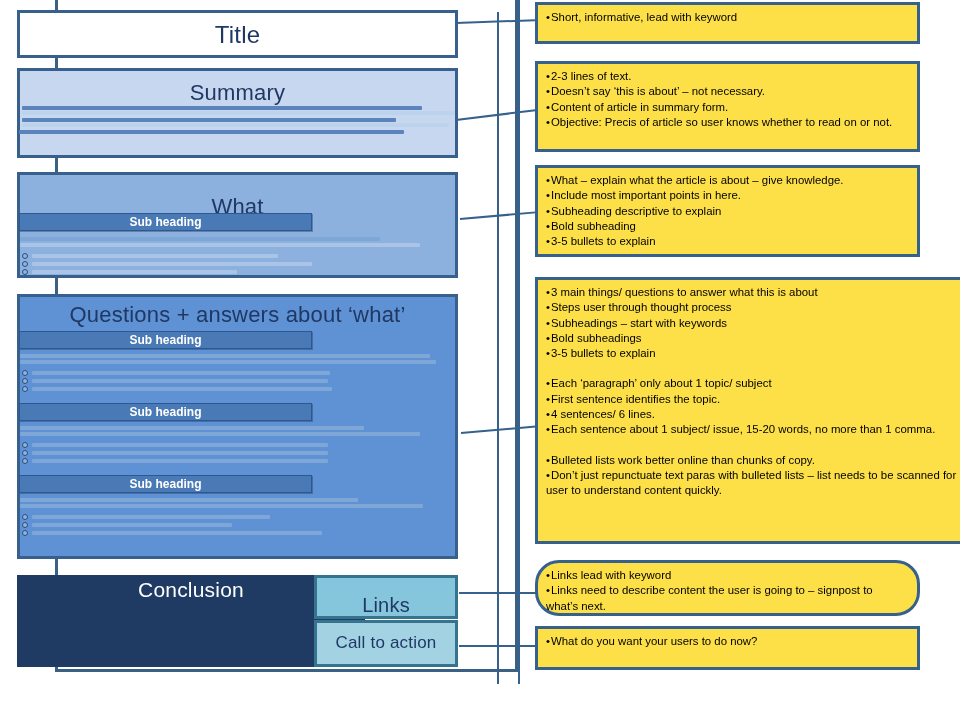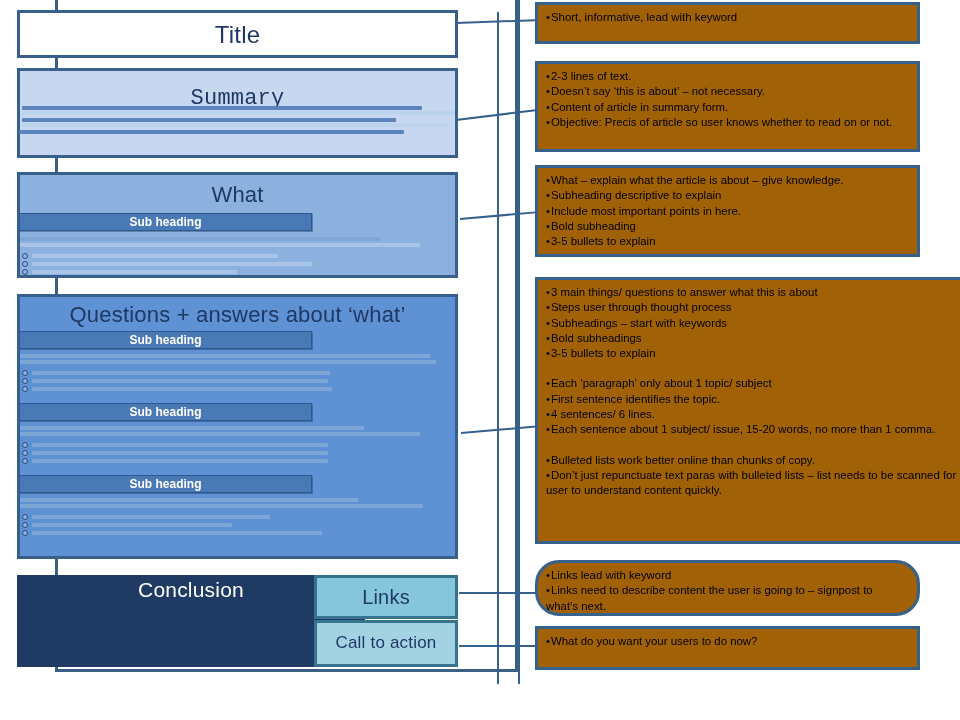--- a/index.html
+++ b/index.html
@@ -49,28 +49,28 @@
     left: 17px; top: 10px; width: 441px; height: 48px;
     background: #ffffff;
   }
   #block-title .wf-title { padding-top: 9px; font-size: 24px; }
 
   
   #block-summary {
     left: 17px; top: 68px; width: 441px; height: 90px;
     background: #c7d7ef;
   }
-  #block-summary .wf-title { padding-top: 16px; font-size: 22px; font-family: Liberation Mono, monospace; }
+  #block-summary .wf-title { padding-top: 10px; font-size: 22px; }
 
   
   #block-what {
     left: 17px; top: 172px; width: 441px; height: 106px;
     background: #8cb1de;
   }
-  #block-what .wf-title { padding-top: 8px; font-size: 22px; }
+  #block-what .wf-title { padding-top: 20px; font-size: 22px; }
 
   
   #block-questions {
     left: 17px; top: 294px; width: 441px; height: 265px;
     background: #5f92d4;
   }
   #block-questions .wf-title { padding-top: 6px; font-size: 22px; }
 
   
   #block-conclusion {
@@ -85,21 +85,21 @@
     color: #ffffff;
     font-size: 21px;
     padding-top: 0;
   }
 
   
   #block-links {
     left: 314px; top: 575px; width: 144px; height: 44px;
     background: #86c6dc;
     border-color: #35738f;
-    display: flex; align-items: center; justify-content: center;
+    display: flex; align-items: flex-end; justify-content: center;
   }
   #block-links .wf-title { font-size: 20px; padding-top: 0; color:#1f3864; }
 
   
   #block-cta {
     left: 314px; top: 620px; width: 144px; height: 47px;
     background: #a3d3e3;
     border-color: #35738f;
     display: flex; align-items: center; justify-content: center;
   }
@@ -137,21 +137,21 @@
     border-radius: 50%;
     background: #8fb3dd;
     border: 1px solid #2a4d7f;
     box-sizing: border-box;
   }
 
   
   .note {
     position: absolute;
     box-sizing: border-box;
-    background: #a16207;
+    background: #fde047;
     border: 3px solid #35618c;
     color: #000000;
     font-size: 11.4px;
     line-height: 15.3px;
     padding: 5px 20px 4px 8px;
     font-family: "Liberation Sans", sans-serif;
   }
   .note p { margin: 0; text-indent: 0; }
   .note p.gap { height: 15px; }
   .note .b::before { content: "\2022"; margin-right: 1px; }
@@ -289,22 +289,22 @@
 
 <div class="note" id="note-summary">
   <p class="b">2-3 lines of text.</p>
   <p class="b">Doesn’t say ‘this is about’ – not necessary.</p>
   <p class="b">Content of article in summary form.</p>
   <p class="b">Objective: Precis of article so user knows whether to read on or not.</p>
 </div>
 
 <div class="note" id="note-what">
   <p class="b">What – explain what the article is about – give knowledge.</p>
+  <p class="b">Include most important points in here.</p>
   <p class="b">Subheading descriptive to explain</p>
-  <p class="b">Include most important points in here.</p>
   <p class="b">Bold subheading</p>
   <p class="b">3-5 bullets to explain</p>
 </div>
 
 <div class="note" id="note-quest">
   <p class="b">3 main things/ questions to answer what this is about</p>
   <p class="b">Steps user through thought process</p>
   <p class="b">Subheadings – start with keywords</p>
   <p class="b">Bold subheadings</p>
   <p class="b">3-5 bullets to explain</p>

